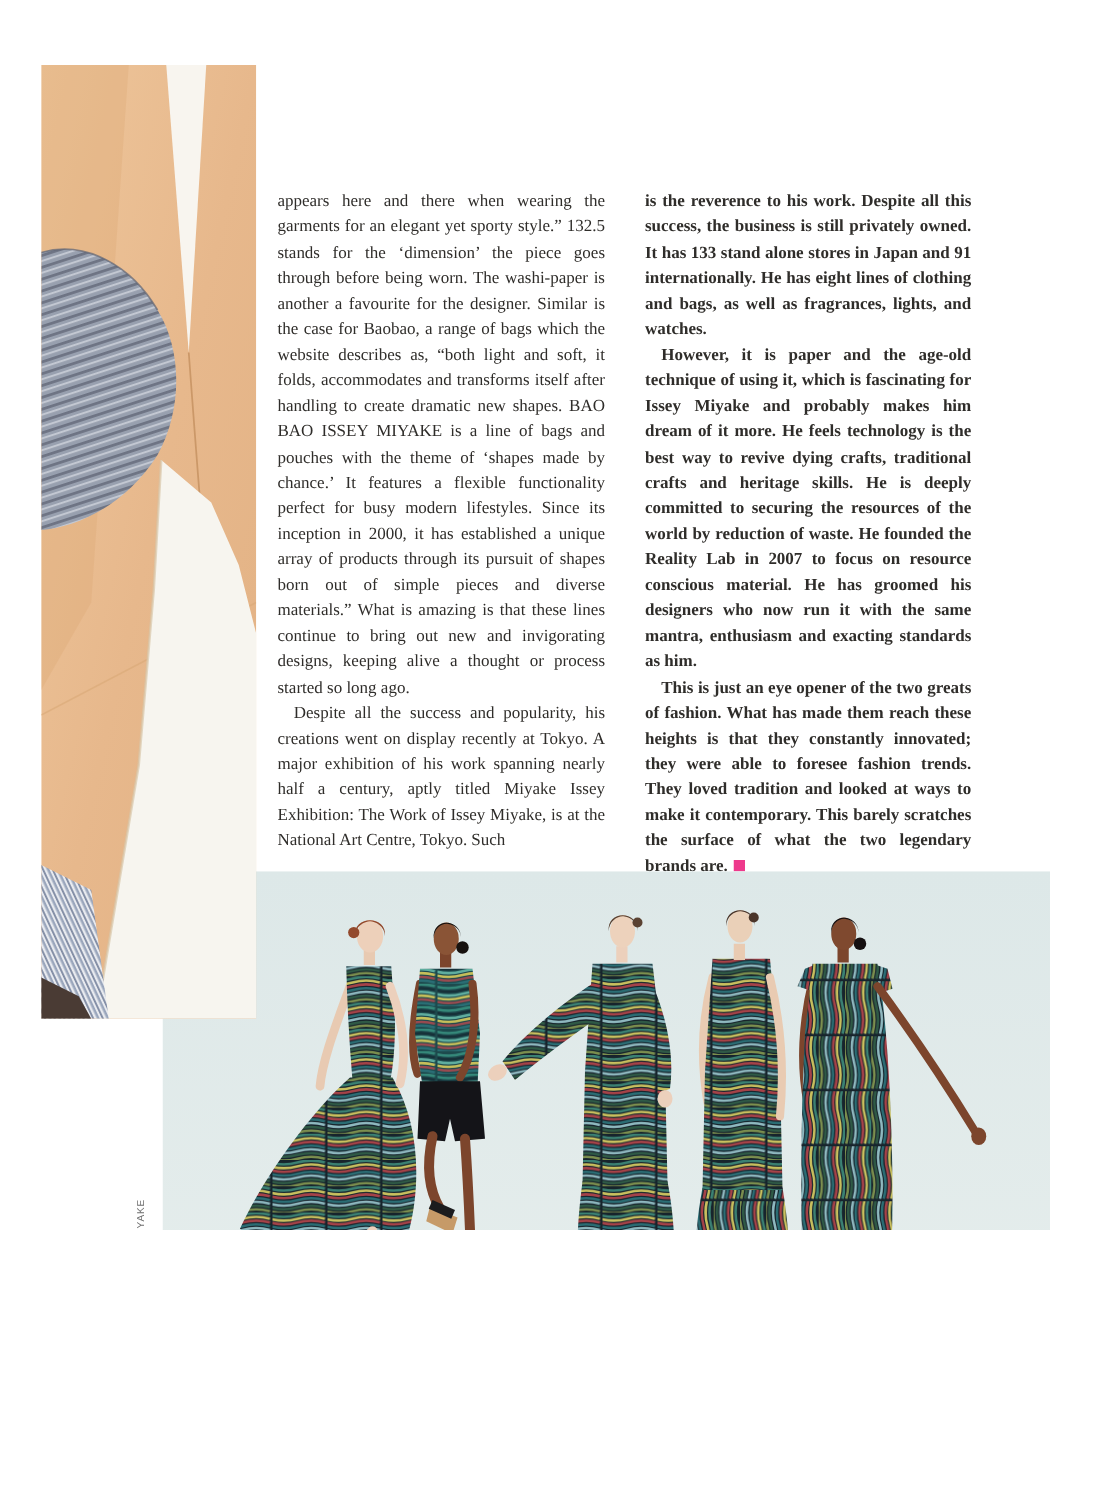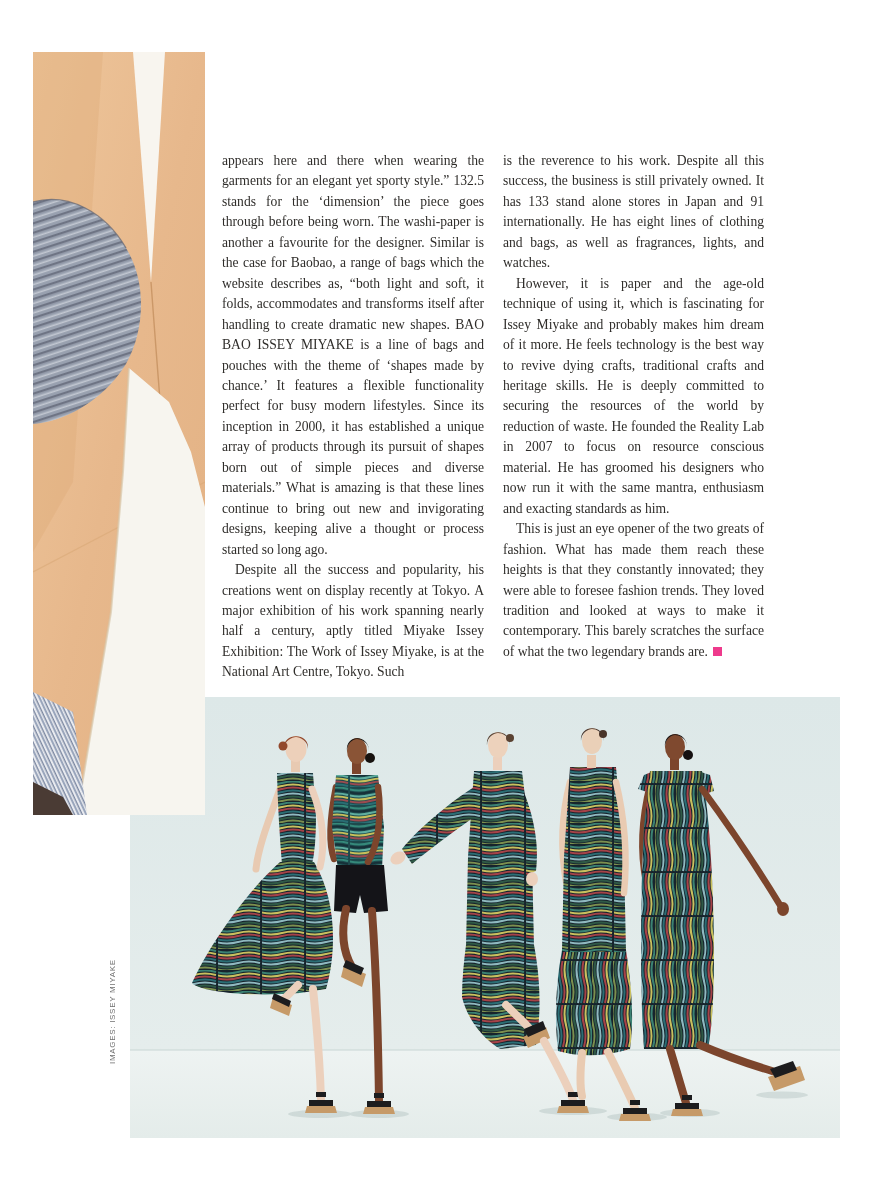--- a/index.html
+++ b/index.html
@@ -1,24 +1,24 @@
 <!DOCTYPE html>
 <html><head>
 <meta charset="utf-8">
 <style>
   html,body{margin:0;padding:0;background:#ffffff;}
-  .page{position:relative;width:890px;height:1190px;background:#ffffff;overflow:hidden;
+  .page{position:relative;width:890px;height:984px;background:#ffffff;overflow:hidden;
         font-family:"Liberation Serif",serif;}
   
   .col{position:absolute;top:151px;width:262px;font-size:13.6px;line-height:20.45px;
        color:#2f2d2a;text-align:justify;}
   .col p{margin:0;padding:0;}
   .col p.indent{text-indent:13px;}
   #col1{left:222px;}
-  #col2{left:503px;width:261px;}
+  #col2{left:516px;width:261px;font-weight:bold;}
   .end-mark{display:inline-block;width:9px;height:9px;background:#ee3a8c;
             margin-left:5px;vertical-align:baseline;}
   
   .left-photo{position:absolute;left:33px;top:52px;width:172px;height:763px;z-index:2;}
   .runway-photo{position:absolute;left:130px;top:697px;width:710px;height:441px;z-index:1;}
   .left-photo svg,.runway-photo svg{display:block;width:100%;height:100%;}
   
   .credit{position:absolute;left:108px;top:1064px;transform:rotate(-90deg);
           transform-origin:0 0;white-space:nowrap;z-index:3;
           font-family:"Liberation Sans",sans-serif;font-size:8px;

